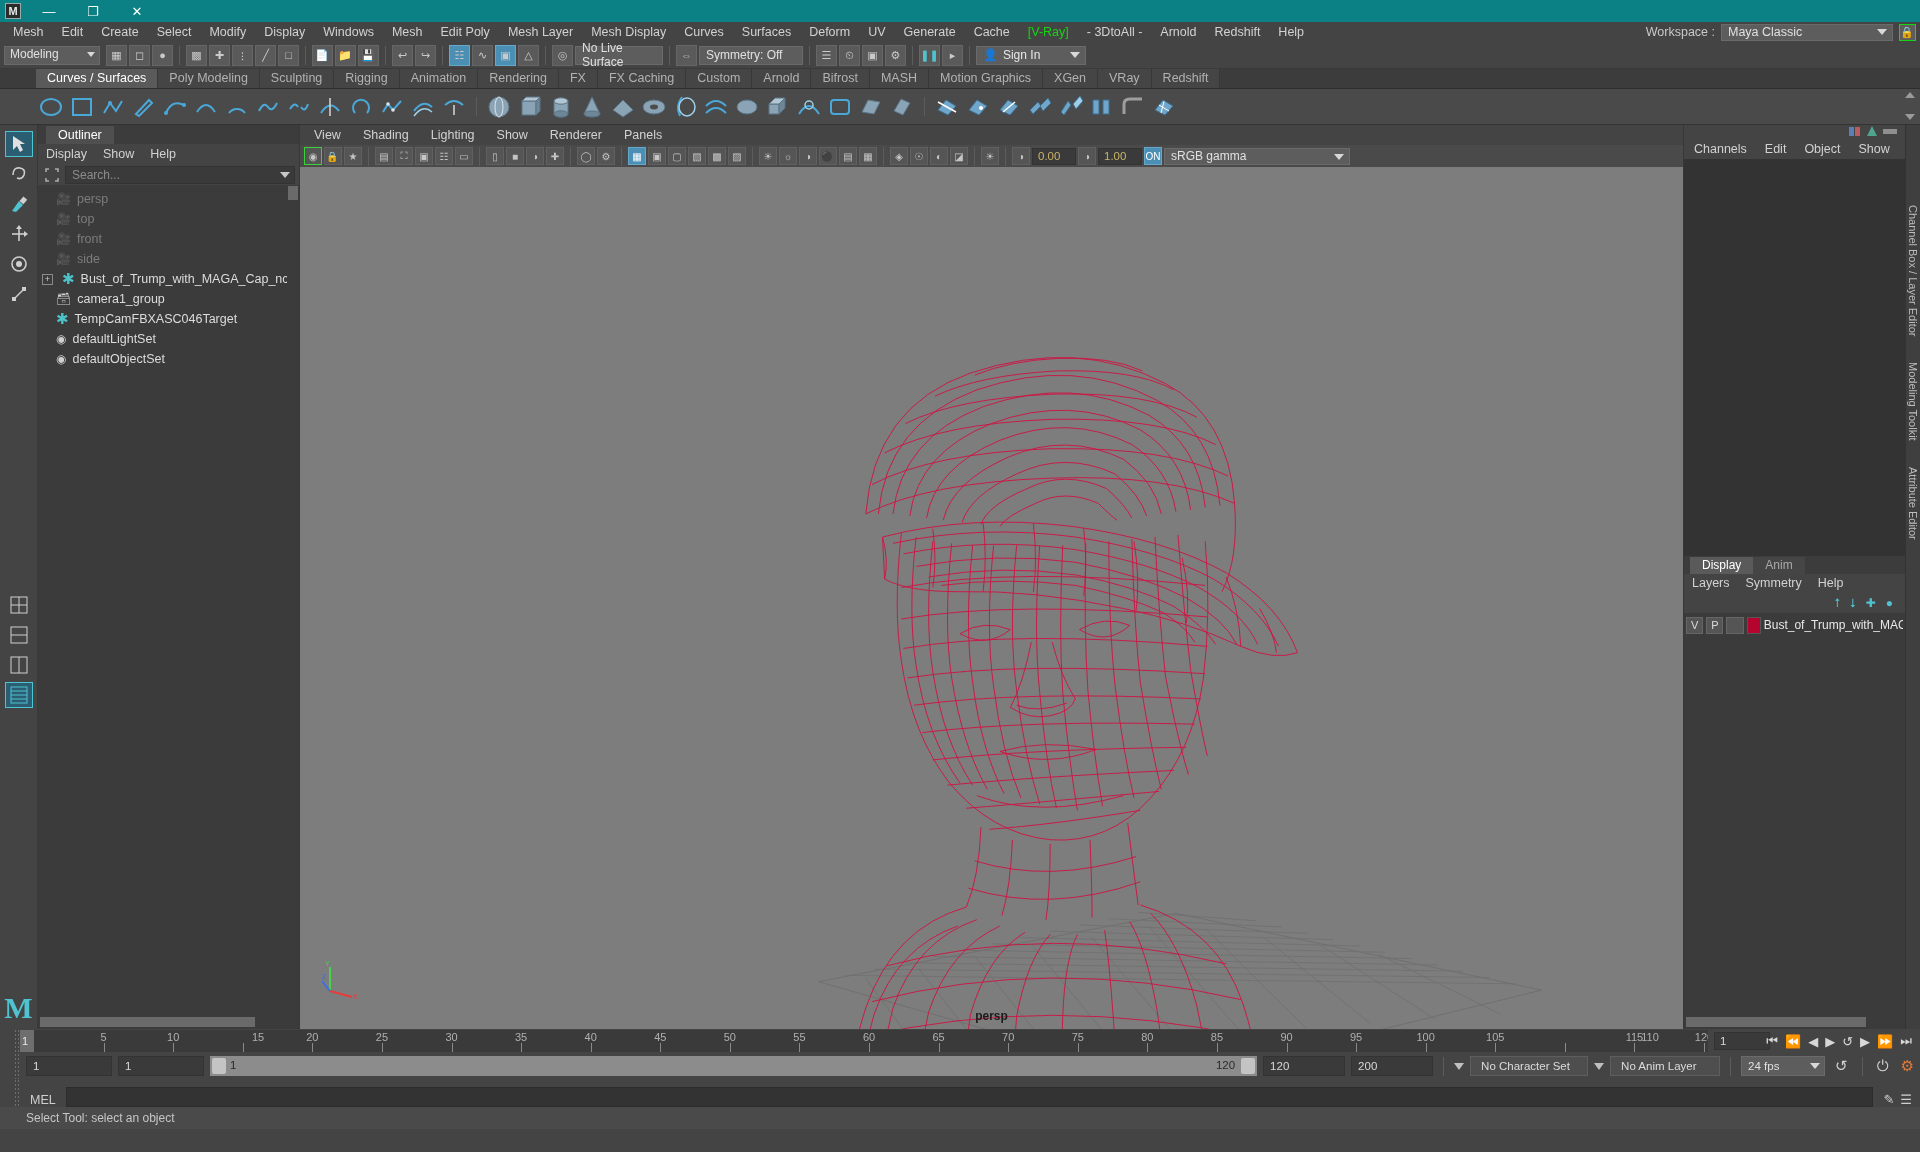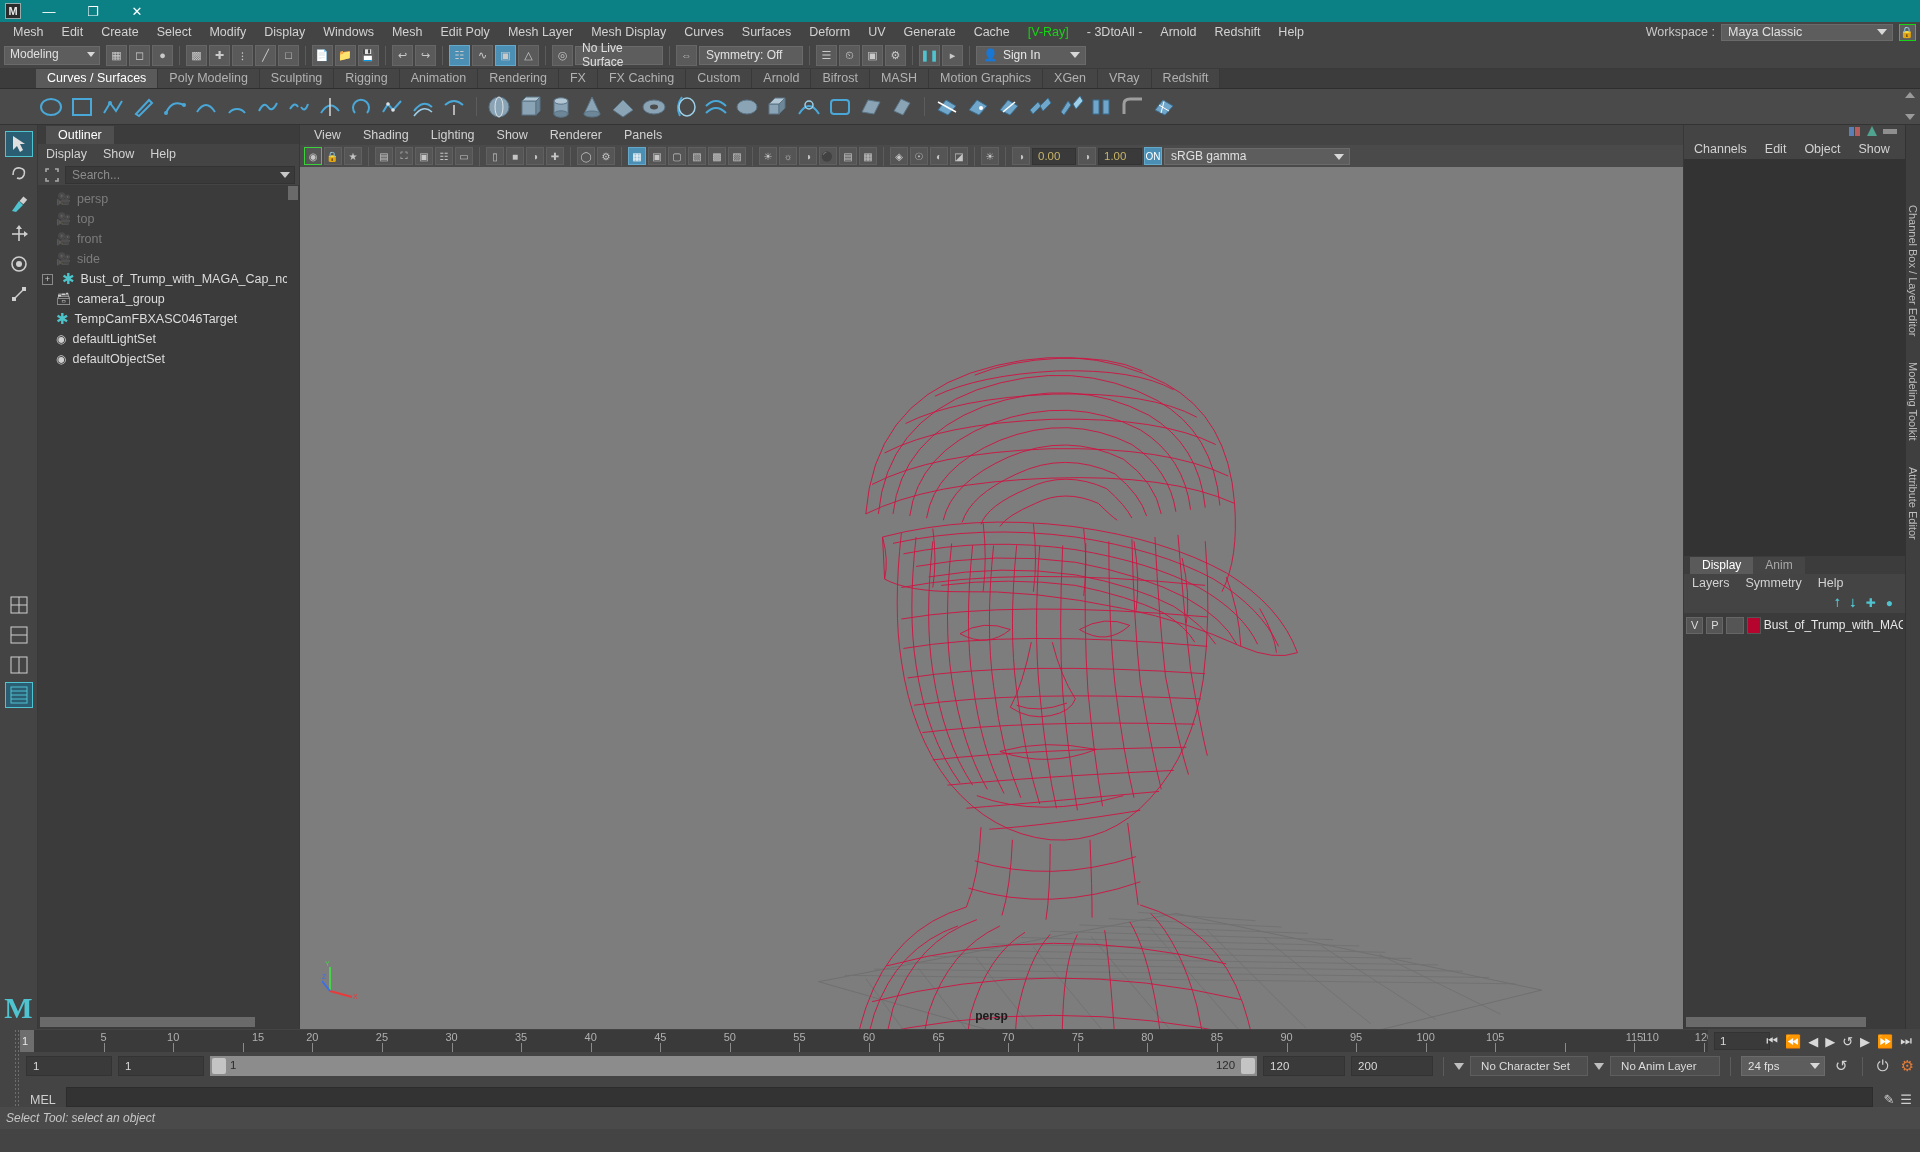--- a/index.html
+++ b/index.html
@@ -222,22 +222,22 @@
   .fpsbox { width: 84px; height: 20px; background: #5d5d5d; border: 1px solid #6a6a6a; color: #e0e0e0;
     font-size: 11.5px; display: flex; align-items: center; padding-left: 6px; position: relative; }
   .fpsbox .arr { position: absolute; right: 4px; top: 6px;
     border-left: 5px solid transparent; border-right: 5px solid transparent; border-top: 6px solid #d8d8d8; }
   
   #melrow { height: 28px; background: #444; display: flex; align-items: flex-end; padding-left: 14px; gap: 10px; }
   #melrow .mellbl { font-size: 12.5px; color: #cfcfcf; }
   #melinput { flex: 1; height: 20px; background: #333333; border: 1px solid #2c2c2c; }
   #melbtns { display: flex; gap: 6px; padding-right: 8px; }
   
-  #statusbar { height: 22px; background: #4a4a4a; display: flex; align-items: center; padding-left: 6px;
-    font-size: 12px; color: #c6c6c6; font-style: italic; }
+  #statusbar { height: 22px; background: #4a4a4a; display: flex; align-items: center; padding-left: 26px;
+    font-size: 12px; color: #c6c6c6; }
   .gripdots { width: 6px; height: 100%; background-image: radial-gradient(#6e6e6e 1px, transparent 1px);
     background-size: 3px 4px; }
 </style>
 </head>
 <body>
 
 <div id="titlebar">
   <div class="mayalogo">M</div>
   <div class="winbtns">
     <div class="winbtn">—</div>

